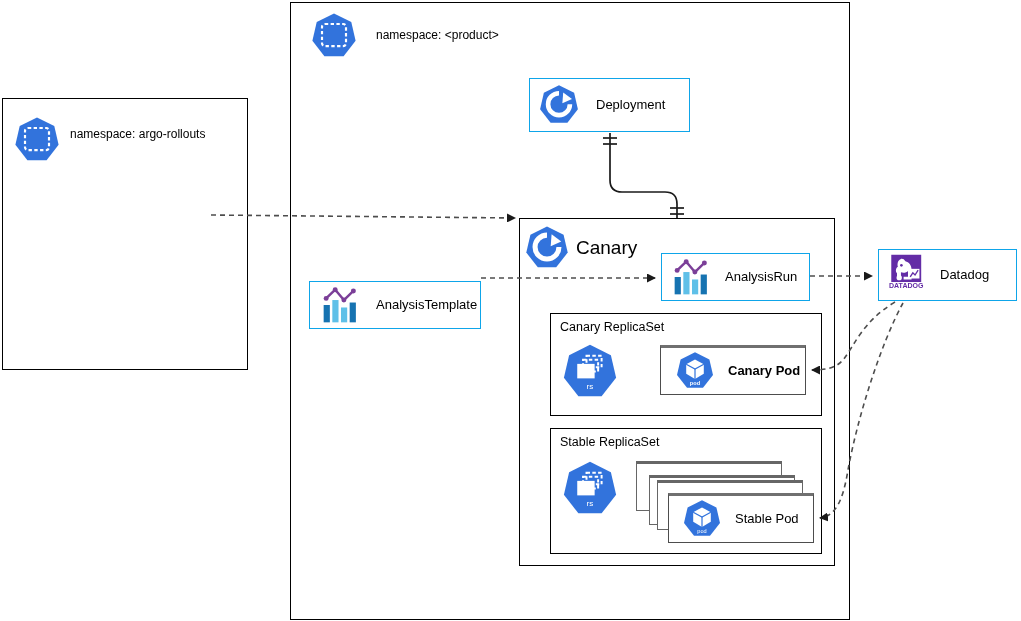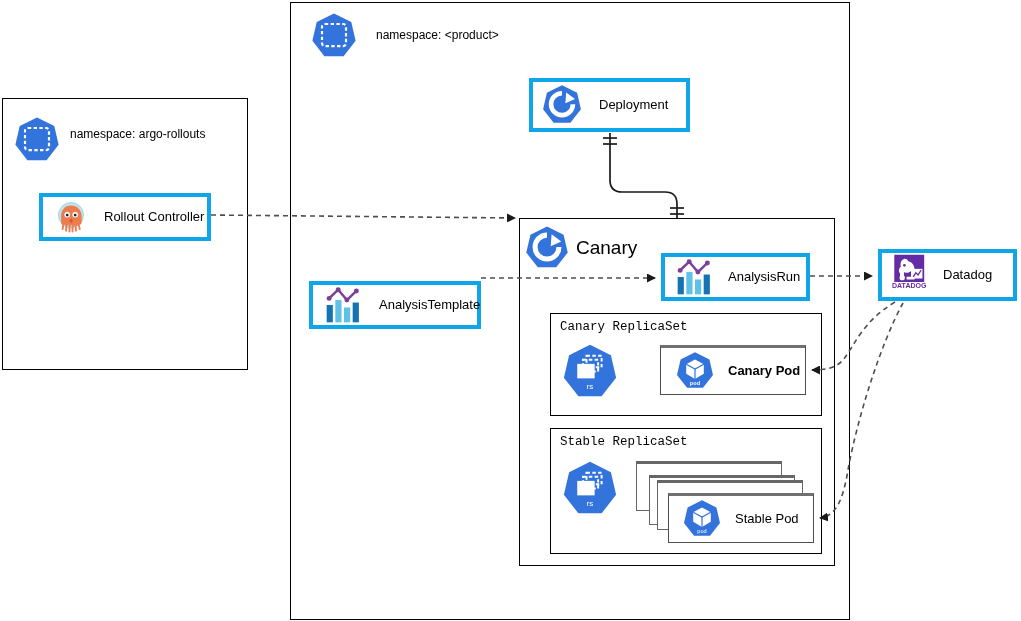--- a/index.html
+++ b/index.html
@@ -20,41 +20,40 @@
   }
   .box {
     position: absolute;
     box-sizing: border-box;
     border: 1px solid #000000;
     background: #ffffff;
   }
   .plain-box {
     position: absolute;
     box-sizing: border-box;
-    border: 4px solid #0ea5e9;
+    border: 1px solid #0ea5e9;
     background: #ffffff;
     display: flex;
     align-items: center;
   }
   .lbl {
     font-size: 13px;
     color: #000000;
     white-space: nowrap;
     line-height: 1.2;
   }
   .ns-label {
     position: absolute;
     font-size: 12px;
     white-space: nowrap;
   }
   .grp-label {
     position: absolute;
     font-size: 12.5px;
     white-space: nowrap;
-    font-family: Liberation Mono, monospace;
   }
   .icon {
     position: absolute;
     display: block;
   }
   .icon-inline {
     flex: 0 0 auto;
     display: block;
   }
   .rollout-title {
@@ -90,43 +89,20 @@
   <div class="box" style="left:2px; top:98px; width:246px; height:272px;"></div>
 
   <div class="icon" style="left:13px; top:116px; width:48px; height:48px;">
     <svg viewBox="0 0 100 100" width="48" height="48">
       <polygon points="50,3 86,21 95,60 70,92 30,92 5,60 14,21" fill="#3273DC"></polygon>
       <rect x="25" y="25" width="50" height="46" rx="6" ry="6" fill="none" stroke="#ffffff" stroke-width="4.5" stroke-dasharray="7,5"></rect>
     </svg>
   </div>
   <div class="ns-label" style="left:70px; top:127px;">namespace: argo-rollouts</div>
 
-  <div class="plain-box" style="left:39px; top:193px; width:172px; height:48px;">
-    <div class="icon-inline" style="margin-left:9px; width:38px; height:38px;">
-      <svg viewBox="0 0 100 100" width="38" height="38">
-
-        <circle cx="50" cy="45" r="33" fill="#BFE4EF" stroke="#8FCBDD" stroke-width="2"></circle>
-
-        <path d="M50 20 C33 20 24 33 24 48 L24 64 C24 70 30 73 34 70
-                 C36 76 41 76 43 70 C45 77 50 77 52 70
-                 C54 77 59 77 61 70 C64 76 69 74 70 68
-                 C74 72 78 69 78 63 L78 48 C78 33 67 20 50 20 Z" fill="#EF7B4D"></path>
-
-        <path d="M30 68 L28 82 M38 72 L37 86 M46 74 L46 88 M54 74 L54 88 M62 72 L63 86 M70 68 L73 82" stroke="#EF7B4D" stroke-width="5" stroke-linecap="round" fill="none"></path>
-
-        <circle cx="40" cy="44" r="8.5" fill="#ffffff" stroke="#C85C33" stroke-width="1.5"></circle>
-        <circle cx="61" cy="44" r="8.5" fill="#ffffff" stroke="#C85C33" stroke-width="1.5"></circle>
-        <circle cx="40" cy="45" r="3.6" fill="#231F20"></circle>
-        <circle cx="61" cy="45" r="3.6" fill="#231F20"></circle>
-
-        <ellipse cx="50.5" cy="60" rx="4" ry="5" fill="#C85C33"></ellipse>
-      </svg>
-    </div>
-    <div class="lbl" style="margin-left:14px;">Rollout Controller</div>
-  </div>
 
   <div class="box" style="left:290px; top:2px; width:560px; height:618px;"></div>
 
   <div class="icon" style="left:310px; top:12px; width:48px; height:48px;">
     <svg viewBox="0 0 100 100" width="48" height="48">
       <polygon points="50,3 86,21 95,60 70,92 30,92 5,60 14,21" fill="#3273DC"></polygon>
       <rect x="25" y="25" width="50" height="46" rx="6" ry="6" fill="none" stroke="#ffffff" stroke-width="4.5" stroke-dasharray="7,5"></rect>
     </svg>
   </div>
   <div class="ns-label" style="left:376px; top:28px;">namespace: &lt;product&gt;</div>

